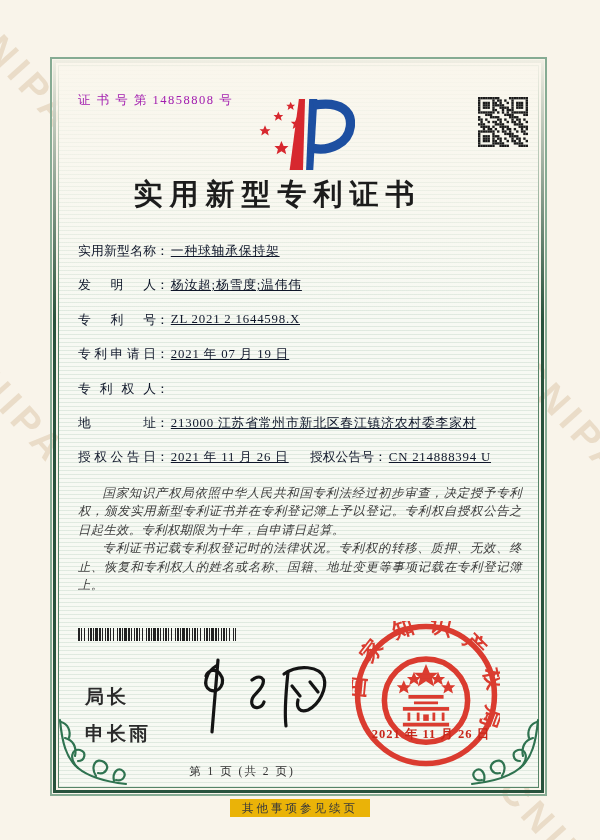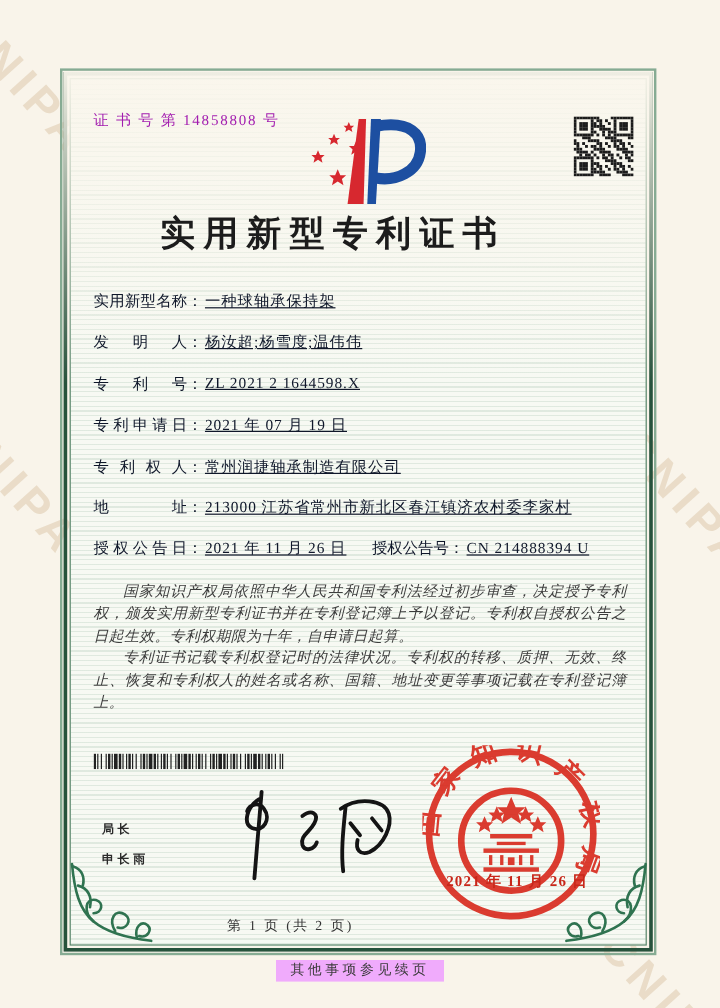--- a/index.html
+++ b/index.html
@@ -63,38 +63,38 @@
     position:absolute;left:78px;top:484px;width:444px;
     font-size:12.3px;line-height:18.4px;letter-spacing:.4px;color:#3c3c3c;
     text-align:justify;font-style:italic;
   }
   .legal p{margin:0;text-indent:2em;}
   
   .barcode{position:absolute;left:78px;top:628px;}
   .signer{
     position:absolute;left:85px;top:684px;
     font-family:"Liberation Sans","DejaVu Sans",sans-serif;
-    font-size:10px;font-weight:600;letter-spacing:3px;color:#2b2b2b;
+    font-size:19px;font-weight:600;letter-spacing:3px;color:#2b2b2b;
   }
   .signer div{margin-bottom:11px;}
   .signature{position:absolute;left:188px;top:652px;}
   .seal{position:absolute;left:352px;top:621px;opacity:.9;}
   .seal-date{
     position:absolute;left:366px;top:726px;width:130px;text-align:center;
     font-size:12.5px;font-weight:bold;letter-spacing:1px;color:#c8271a;white-space:nowrap;
   }
   .page-info{
     position:absolute;left:0;top:764px;width:484px;text-align:center;
     font-size:11.5px;letter-spacing:2px;color:#333;
   }
   .footer-note{
     position:absolute;left:0;top:801px;width:600px;text-align:center;font-size:11.5px;
     letter-spacing:3px;color:#3a3a3a;
   }
-  .footer-note span{background:#f0abfc;padding:3px 12px;}
+  .footer-note span{background:#eab308;padding:3px 12px;}
 </style>
 </head>
 <body>
 
 <svg width="0" height="0" style="position:absolute" aria-hidden="true">
   <defs>
     <polygon id="star5" points="0,-10 2.94,-3.1 9.51,-3.1 4.76,1.18 6.47,8.09 0,3.82 -6.47,8.09 -4.76,1.18 -9.51,-3.1 -2.94,-3.1"></polygon>
   </defs>
 </svg>
 
@@ -415,21 +415,20 @@
     <span class="fvalue">ZL 2021 2 1644598.X</span>
   </div>
   <div class="frow">
     <span class="flabel">专利申请日</span>
       <span class="fcolon">：</span>
     <span class="fvalue">2021 年 07 月 19 日</span>
   </div>
   <div class="frow">
     <span class="flabel">专利权人</span>
       <span class="fcolon">：</span>
-    <span class="fvalue">常州润捷轴承制造有限公司</span>
   </div>
   <div class="frow">
     <span class="flabel">地址</span>
       <span class="fcolon">：</span>
     <span class="fvalue">213000  江苏省常州市新北区春江镇济农村委李家村</span>
   </div>
   <div class="frow">
     <span class="flabel">授权公告日</span>
       <span class="fcolon">：</span>
     <span class="fvalue">2021 年 11 月 26 日</span>

